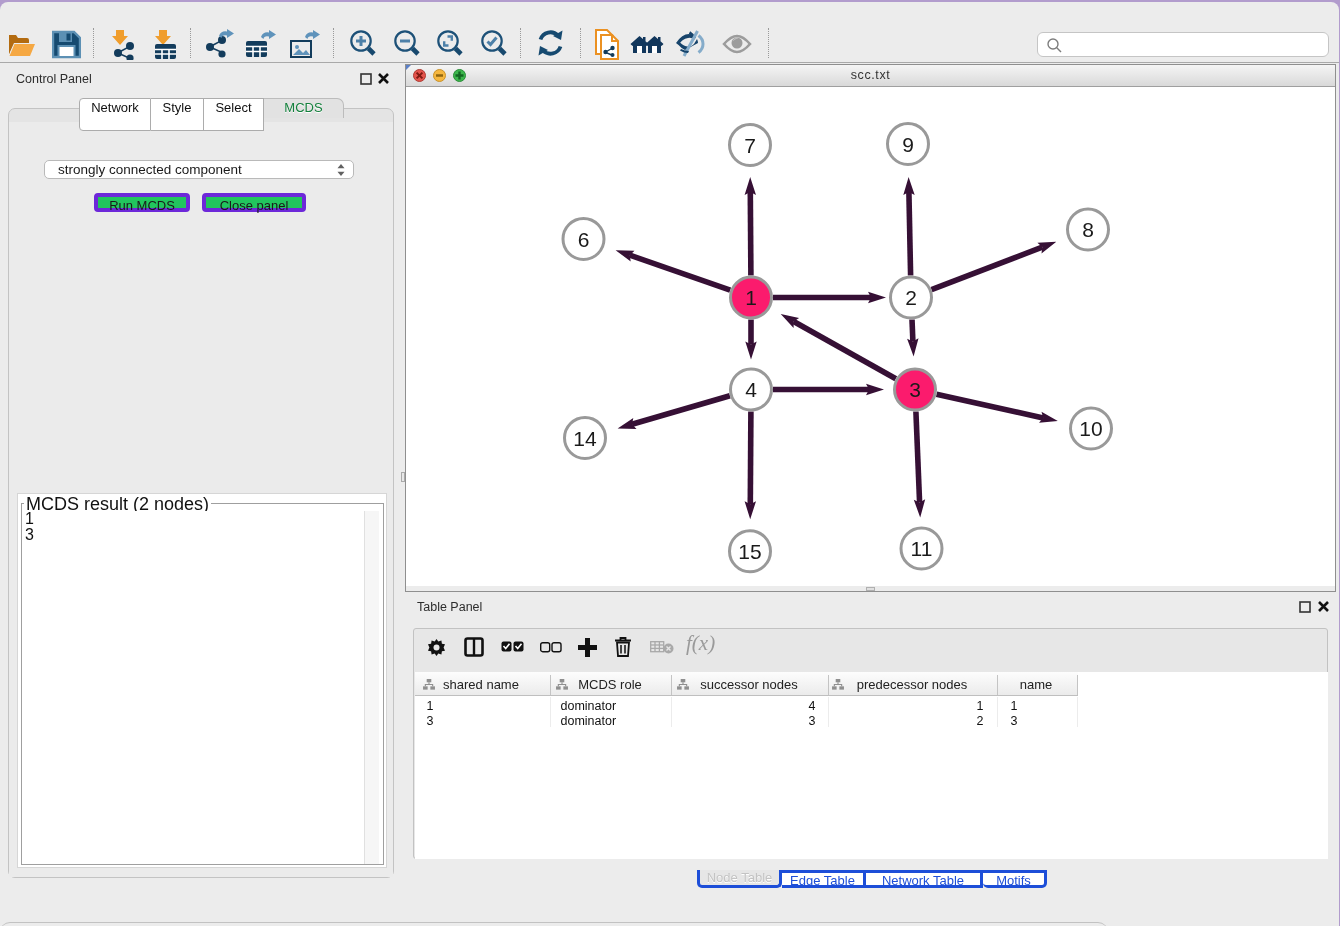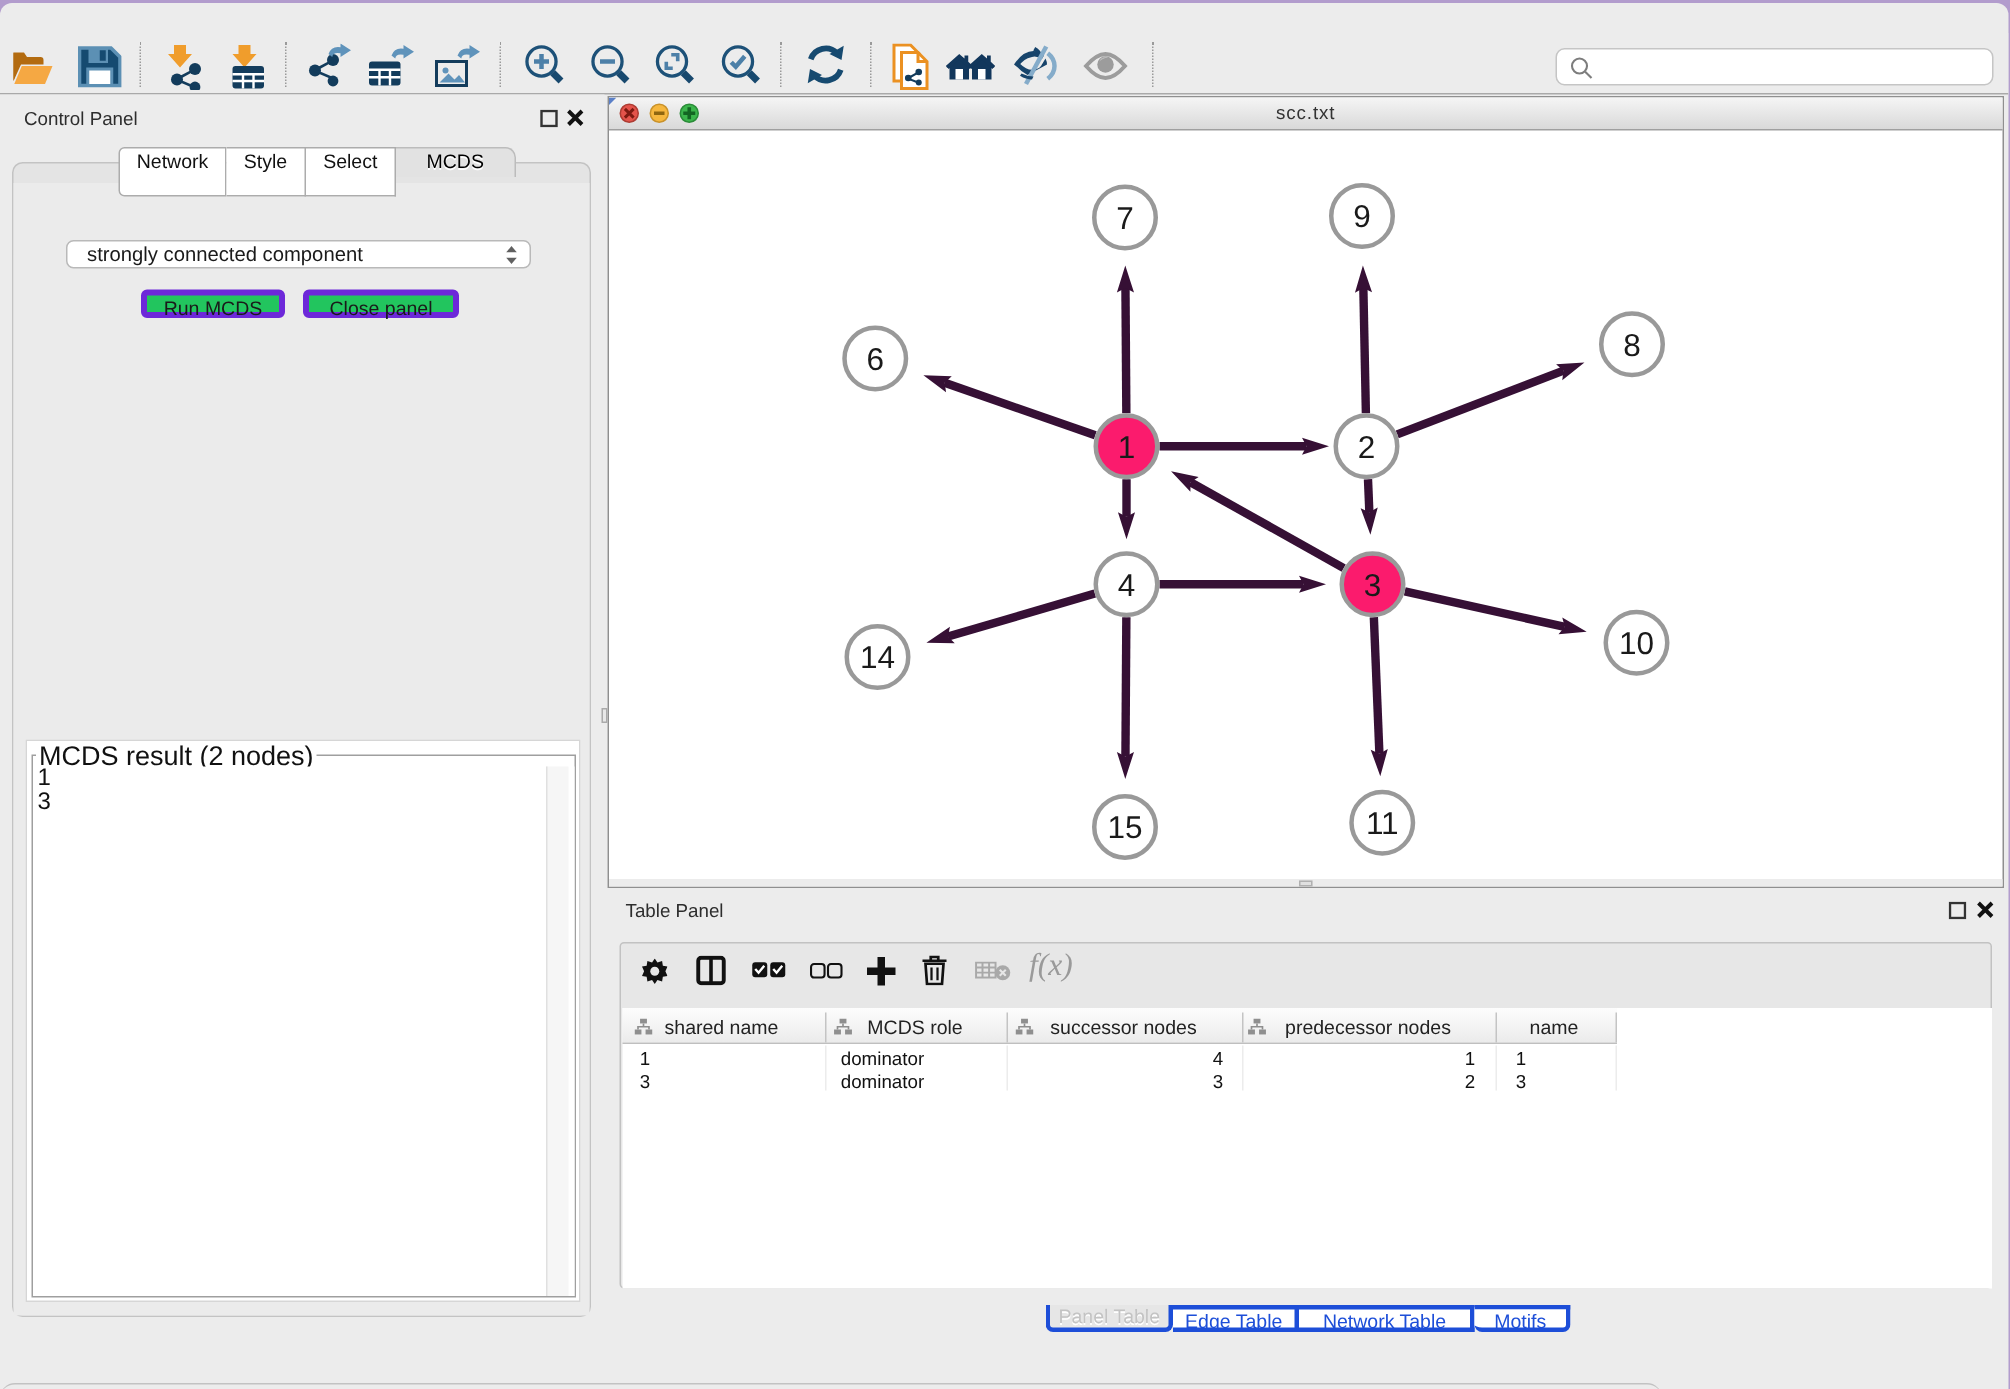--- a/index.html
+++ b/index.html
@@ -228,21 +228,21 @@
         <rect x="1" y="1" width="10" height="10" fill="none" stroke="#333" stroke-width="1.6"></rect>
       </svg>
     <svg style="position:absolute;left:377px;top:9px;" width="13" height="13" viewBox="0 0 13 13">
         <path d="M2 2 L11 11 M11 2 L2 11" stroke="#111" stroke-width="2.6"></path>
       </svg>
     <div id="tabpane"></div>
     <div id="mcdspanel"></div>
     <div class="tab-top" style="left:79px;width:72px;border-radius:4px 0 0 4px;">Network</div>
     <div class="tab-top" style="left:151px;width:53px;border-left:none;">Style</div>
     <div class="tab-top" style="left:204px;width:60px;border-left:none;">Select</div>
-    <div class="tab-top" style="left:264px;width:80px;height:20px;border-left:none;background:#e2e2e2;border-color:#bcbcbc;border-bottom:none;border-radius:0 7px 0 0;color:#000000;text-shadow:0 1px 0 #fff;">MCDS</div>
+    <div class="tab-top" style="left:264px;width:80px;height:20px;border-left:none;background:#e2e2e2;border-color:#bcbcbc;border-bottom:none;border-radius:0 7px 0 0;color:#15803d;text-shadow:0 1px 0 #fff;">MCDS</div>
     <div class="abs" style="left:44px;top:97px;width:310px;height:19px;background:#fff;border:1px solid #b9b9b9;border-radius:5px;">
       <div class="abs" style="left:13px;top:1px;font-size:13.5px;color:#1a1a1a;text-align:center;">strongly connected component</div>
       <svg style="position:absolute;right:8px;top:3px;" width="8" height="12" viewBox="0 0 8 12">
         <path d="M4 0 L7.5 4.2 L0.5 4.2 Z" fill="#606060"></path>
           <path d="M4 12 L7.5 7.8 L0.5 7.8 Z" fill="#606060"></path>
       </svg>
     </div>
     <div class="abs btn" style="left:94px;top:130px;width:96px;height:19px;font-size:13px;color:#1a1a1a;text-align:center;line-height:17px;">Run MCDS</div>
     <div class="abs btn" style="left:202px;top:130px;width:104px;height:19px;font-size:13px;color:#1a1a1a;text-align:center;line-height:17px;">Close panel</div>
 
@@ -427,21 +427,21 @@
         <div class="cell" style="left:470px;top:27px;width:99px;text-align:right;">1</div>
         <div class="cell" style="left:596px;top:27px;">1</div>
         <div class="cell" style="left:12px;top:42px;">3</div>
         <div class="cell" style="left:146px;top:42px;">dominator</div>
         <div class="cell" style="left:300px;top:42px;width:101px;text-align:right;">3</div>
         <div class="cell" style="left:470px;top:42px;width:99px;text-align:right;">2</div>
         <div class="cell" style="left:596px;top:42px;">3</div>
       </div>
     </div>
 
-    <div class="tab-bot" style="left:292px;width:85px;background:#e6e6e6;border-top:none;color:#c3c3c3;text-shadow:0 1px 0 #fff;border-radius:0 0 5px 5px;">Panel Table</div>
+    <div class="tab-bot" style="left:292px;width:85px;background:#e6e6e6;border-top:none;color:#c3c3c3;text-shadow:0 1px 0 #fff;border-radius:0 0 5px 5px;">Node Table</div>
     <div class="tab-bot" style="left:377px;width:84px;border-left:none;">Edge Table</div>
     <div class="tab-bot" style="left:461px;width:117px;border-left:none;">Network Table</div>
     <div class="tab-bot" style="left:578px;width:64px;border-left:none;border-radius:0 0 5px 5px;">Motifs</div>
   </div>
   <div id="statusbar">
     <div class="abs btn" style="left:11px;top:9px;width:28px;height:21px;">
       <svg style="position:absolute;left:6px;top:4px;" width="15" height="12" viewBox="0 0 15 12">
         <g fill="#111">
             <rect x="0" y="0.5" width="2.4" height="2.4"></rect>
             <rect x="4" y="1" width="11" height="1.8"></rect>

